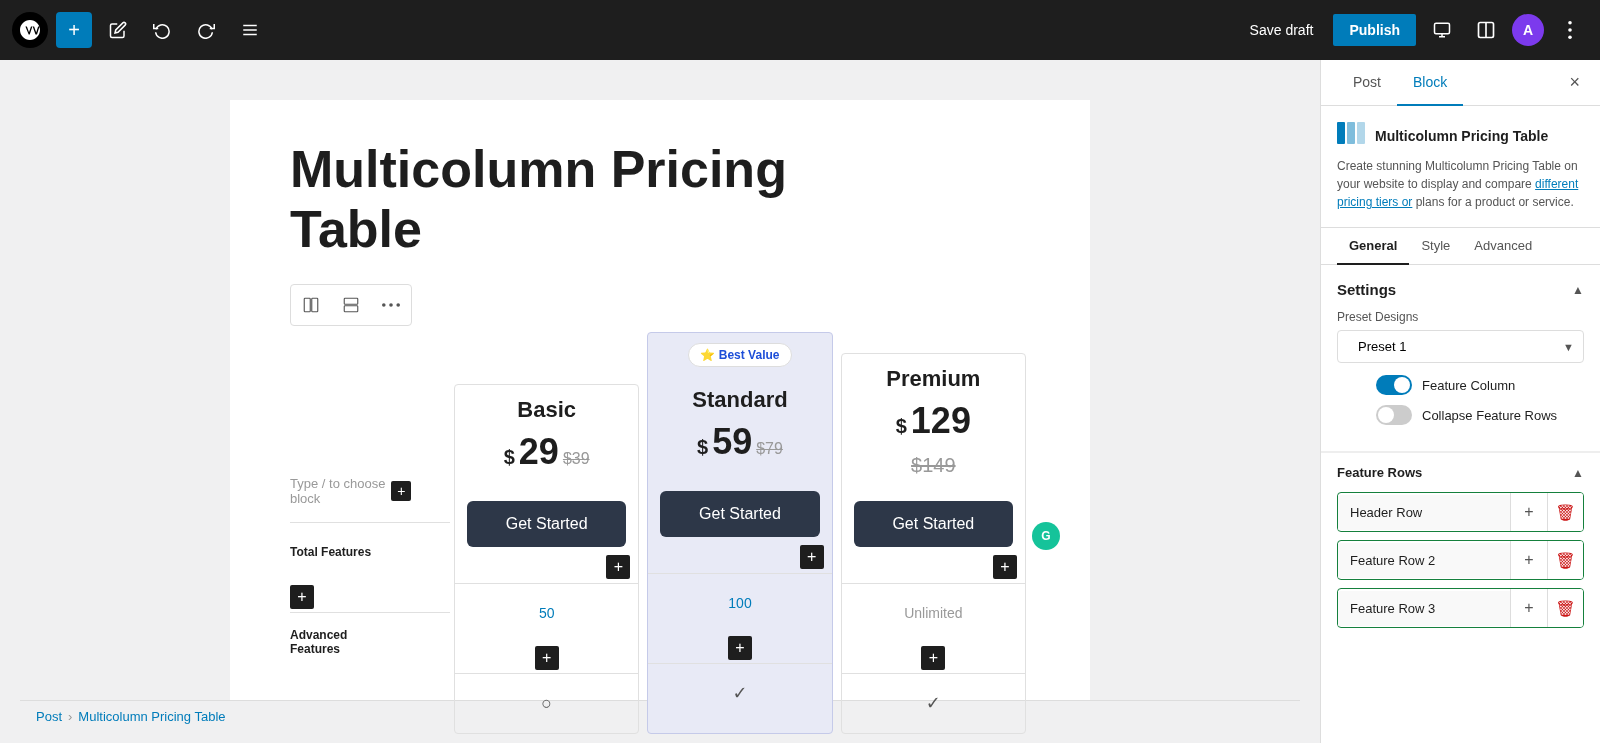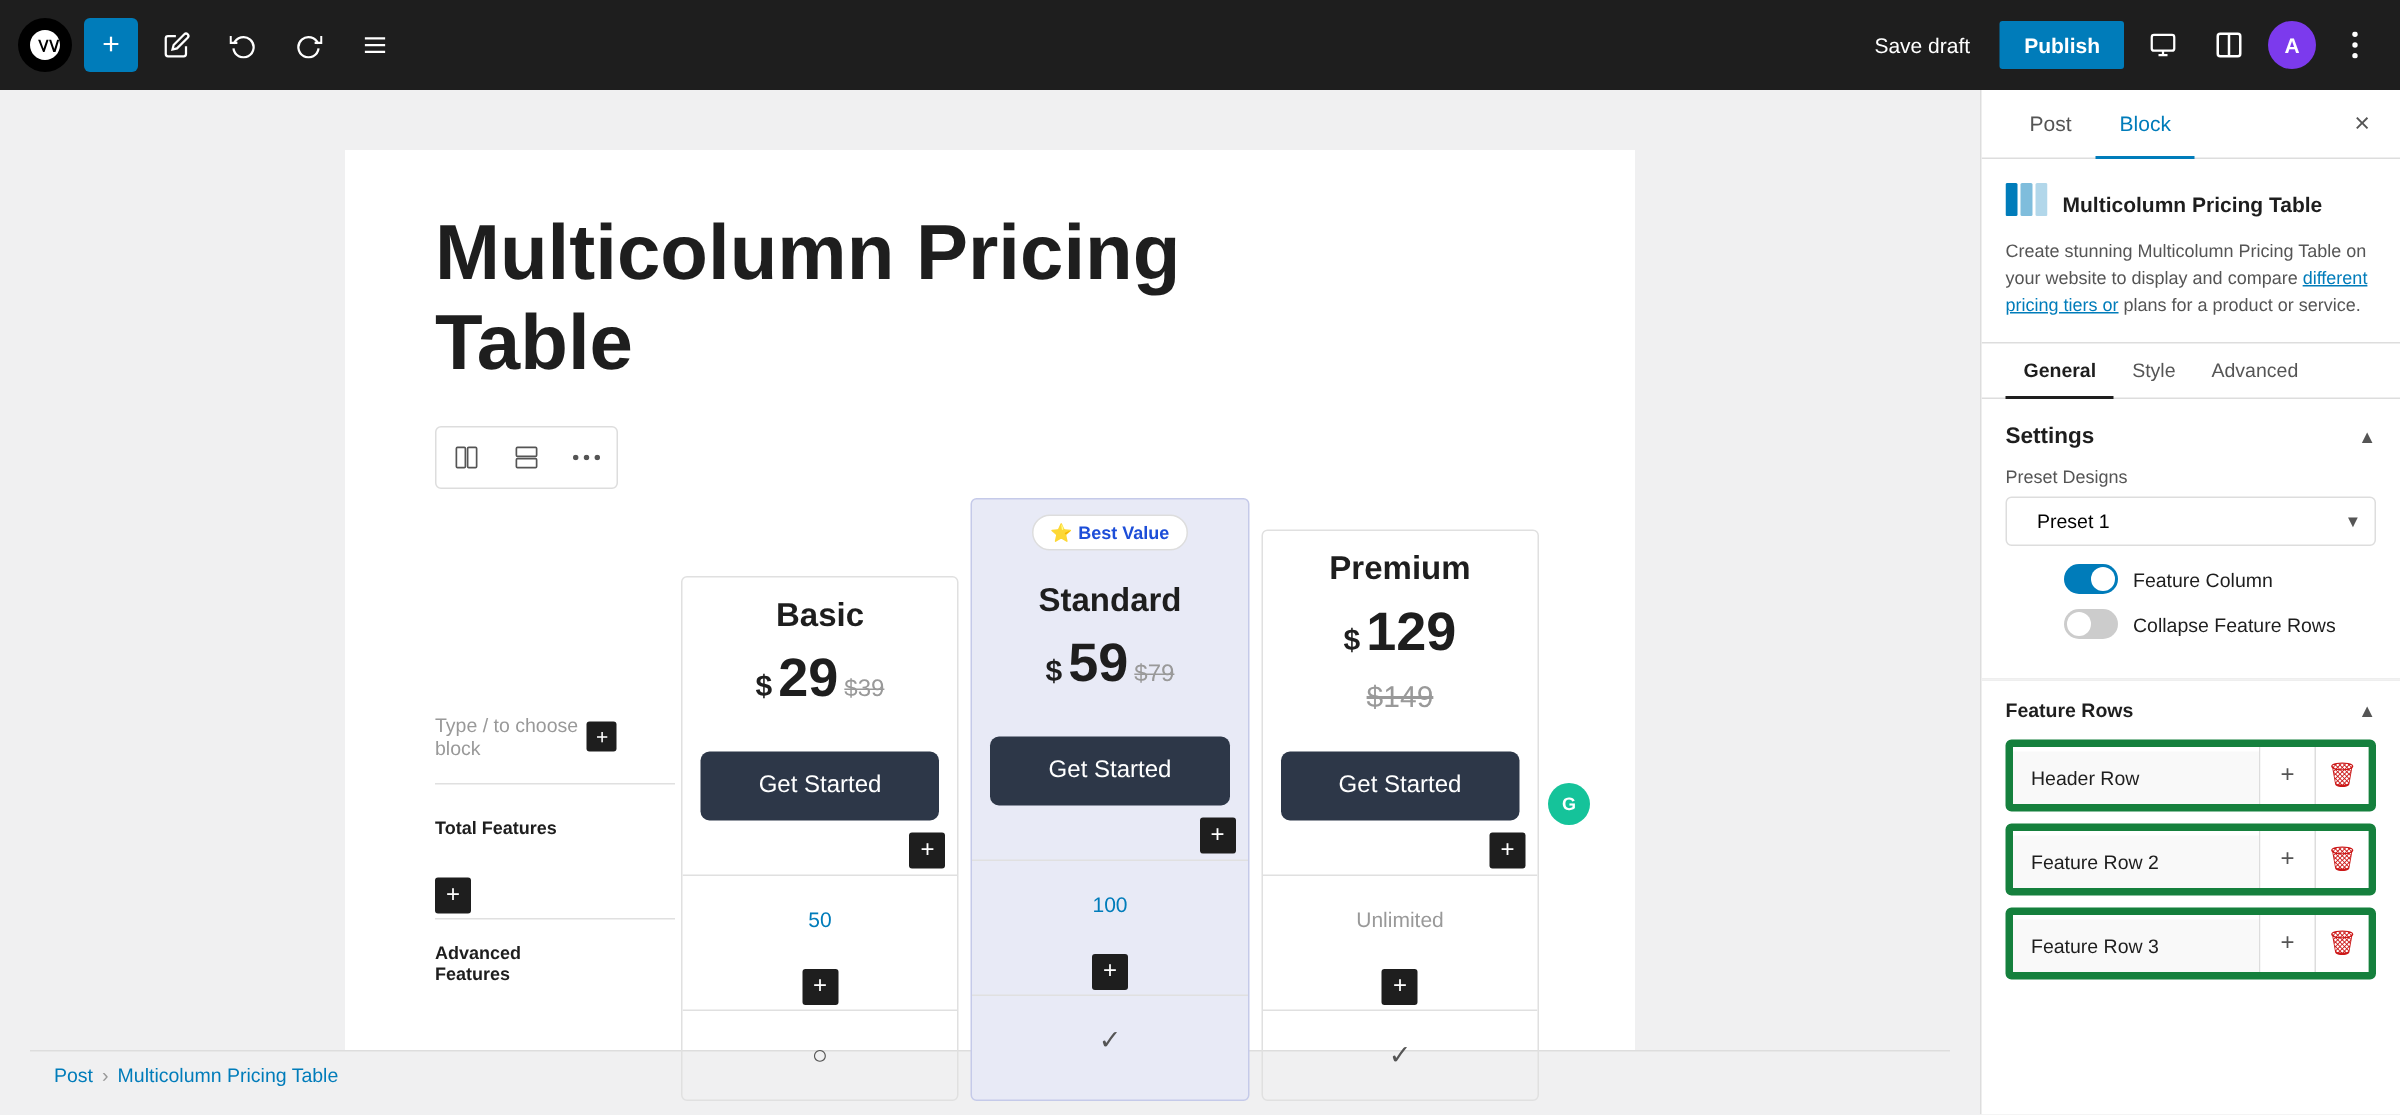--- a/index.html
+++ b/index.html
@@ -520,22 +520,22 @@
       padding: 12px 0;
       cursor: pointer;
     }
     .feature-rows-title {
       font-size: 13px;
       font-weight: 600;
       color: #1e1e1e;
     }
     .row-item {
       display: flex;
-      align-items: flex-end;
-      border: 5px solid #15803d;
+      align-items: center;
+      border: 1px solid #15803d;
       border-radius: 4px;
       margin-bottom: 8px;
       overflow: hidden;
     }
     .row-item-label {
       flex: 1;
       padding: 10px 12px;
       font-size: 13px;
       color: #1e1e1e;
       background: #f9f9f9;

